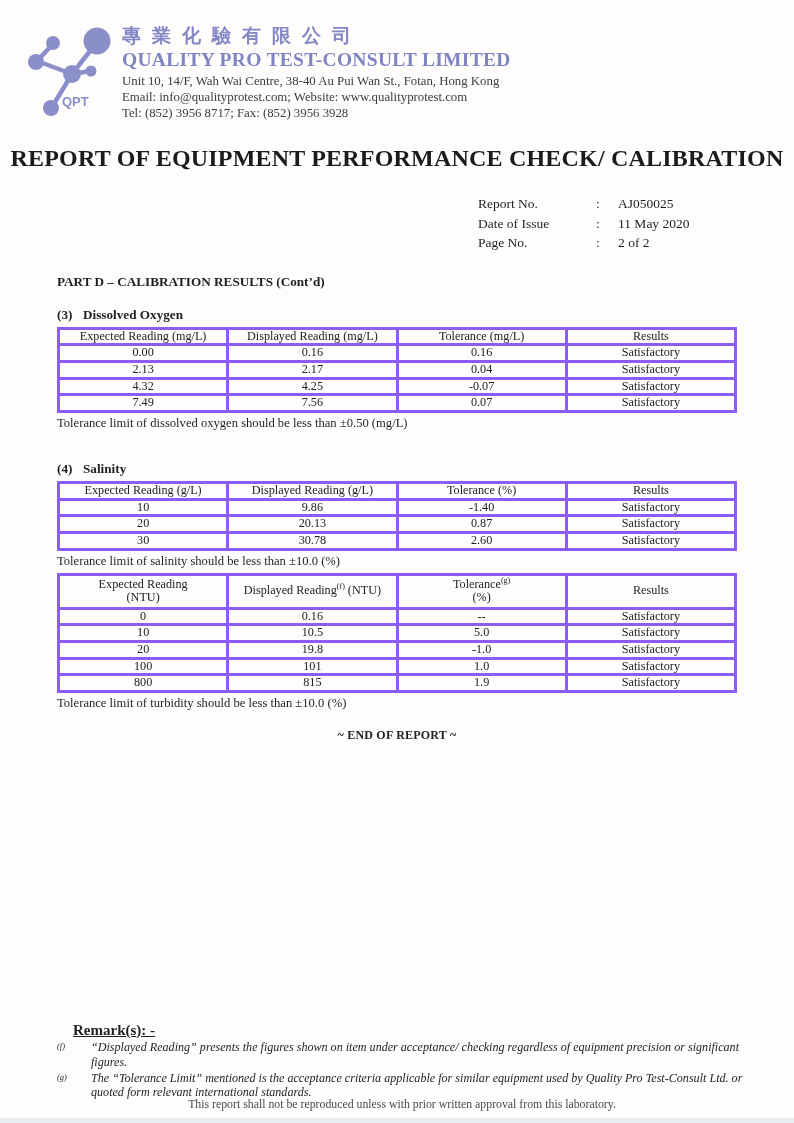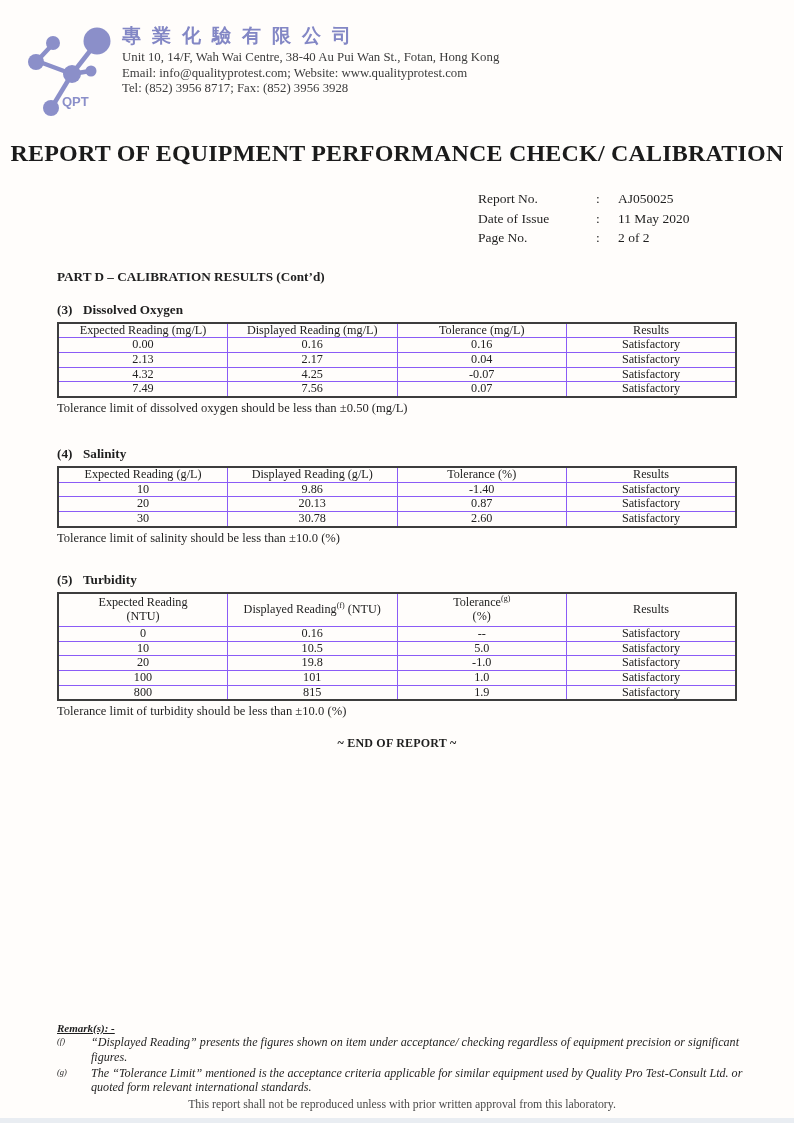--- a/index.html
+++ b/index.html
@@ -45,33 +45,34 @@
   .sec-heading .num { display: inline-block; width: 26px; }
   .s1 { margin-top: 17px; }
   .s2 { margin-top: 30px; }
   .s3 { margin-top: 26px; }
   table {
     width: 680px; border-collapse: collapse; table-layout: fixed;
     margin-top: 4px; font-size: 12.2px; color: #222;
   }
   .cal-table { border: 2px solid #3d3d3d; }
   th, td {
-    border: 1px solid #8b5cf6; text-align: center; font-weight: normal;
+    border: 3px solid #8b5cf6; text-align: center; font-weight: normal;
     padding: 0 2px; height: 14.5px; line-height: 1.12;
   }
   th { height: 15px; }
   .turbidity-table th { height: 34px; }
   sup { font-size: 8px; line-height: 0; }
   .tol-note { font-size: 12.6px; margin-top: 3px; }
   .end-report { text-align: center; font-weight: bold; font-size: 12px; margin-top: 17px; letter-spacing: 0.2px; }
   
   .bottom-block { position: absolute; left: 57px; right: 40px; top: 1022px; }
   .remarks-heading {
-    font-style: italic; font-weight: bold; font-size: 11px;
+    font-weight: bold; font-size: 15px;
     text-decoration: underline;
+    margin-left: 16px;
   }
   .remark-row { display: flex; font-style: italic; font-size: 12.1px; line-height: 1.22; margin-top: 1px; }
   .remark-marker { width: 34px; flex: 0 0 auto; font-size: 8.5px; padding-top: 1px; }
   .remark-text { flex: 1; }
   .page-footer {
     position: absolute; left: 10px; right: 0; bottom: 11px;
     text-align: center; font-size: 11.8px; color: #4a4a4a;
   }
   .bottom-edge { position: absolute; left: 0; right: 0; bottom: 0; height: 5px; background: #e9edf2; }
 </style>
@@ -94,20 +95,21 @@
         <circle cx="39" cy="29" r="7"></circle>
         <circle cx="22" cy="48" r="8"></circle>
         <circle cx="58" cy="60" r="9"></circle>
         <circle cx="77" cy="57" r="5.5"></circle>
         <circle cx="37" cy="94" r="8"></circle>
       </g>
       <text x="48" y="92" font-size="13" font-weight="bold" font-family="Liberation Sans, sans-serif" fill="#8b8fc9">QPT</text>
     </svg>
     <div class="head-text">
       <div class="company-cn">專業化驗有限公司</div>
+      <div class="company-en">QUALITY PRO TEST-CONSULT LIMITED</div>
       <div class="addr">Unit 10, 14/F, Wah Wai Centre, 38-40 Au Pui Wan St., Fotan, Hong Kong</div>
       <div class="addr">Email: info@qualityprotest.com; Website: www.qualityprotest.com</div>
       <div class="addr">Tel: (852) 3956 8717; Fax: (852) 3956 3928</div>
     </div>
   </div>
 
   <div class="doc-title">REPORT OF EQUIPMENT PERFORMANCE CHECK/ CALIBRATION</div>
 
   <div class="report-info">
     <div class="ri-row">
@@ -199,23 +201,20 @@
           <tr>
             <td>30</td>
             <td>30.78</td>
             <td>2.60</td>
             <td>Satisfactory</td>
           </tr>
         </tbody>
     </table>
     <div class="tol-note">Tolerance limit of salinity should be less than ±10.0 (%)</div>
 
-    <div class="sec-heading s3">
-      <span class="num">(5)</span><span>Turbidity</span>
-    </div>
     <table class="cal-table turbidity-table">
       <thead>
         <tr>
           <th>
             <span>Expected Reading</span><br>
             <span>(NTU)</span>
           </th>
           <th>
             <span>Displayed Reading</span><sup>(f)</sup><span> (NTU)</span>
           </th>

